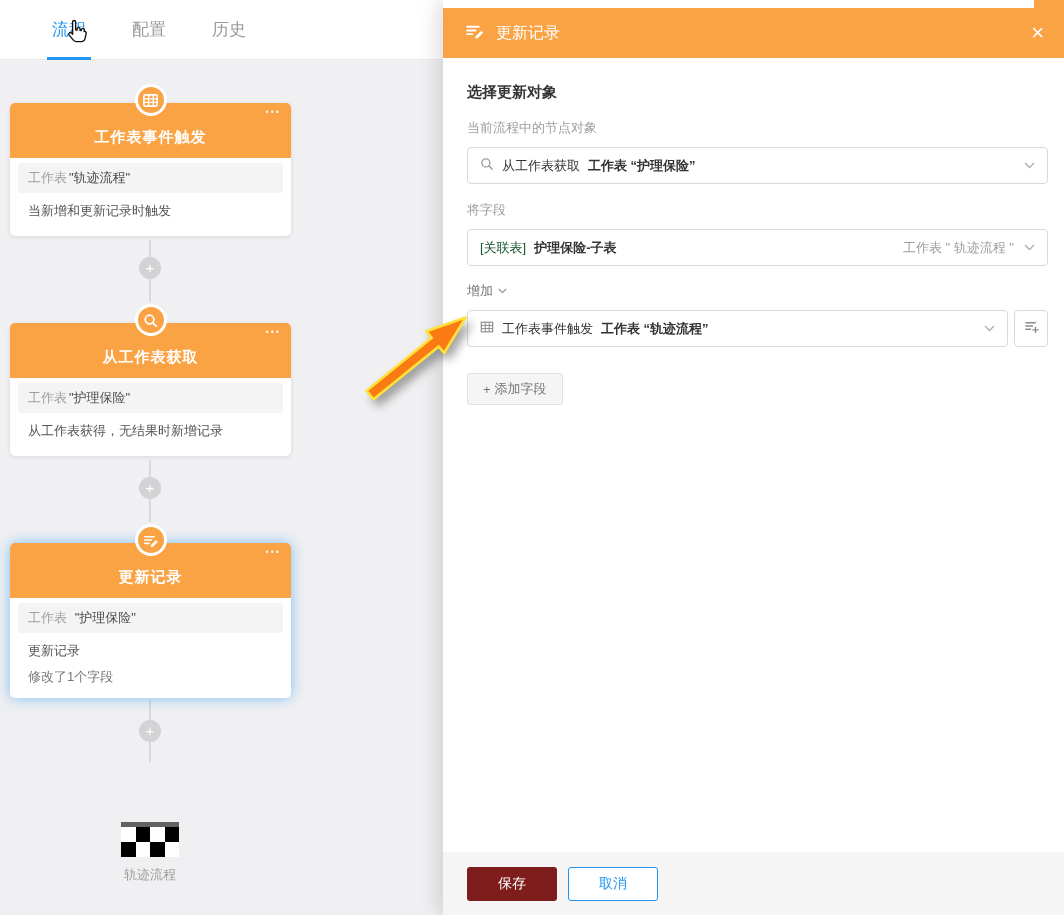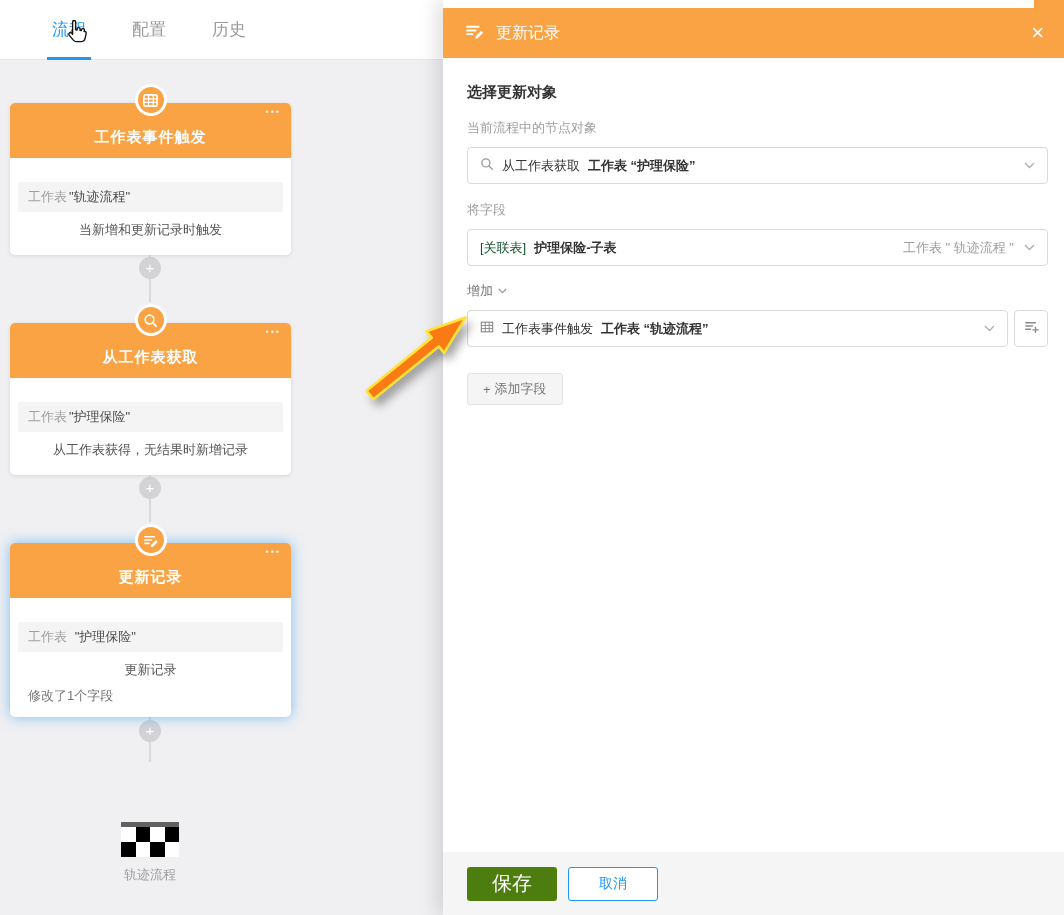--- a/index.html
+++ b/index.html
@@ -24,25 +24,25 @@
   .node { position:absolute; left:10px; width:281px; background:#fff; border-radius:5px;
           box-shadow:0 1px 4px rgba(0,0,0,.10); cursor:pointer; }
   .node.selected { box-shadow:0 0 14px rgba(33,150,243,.55); }
   .node-header { position:relative; height:55px; background:#FAA344; border-radius:5px 5px 0 0;
                  display:flex; align-items:flex-end; justify-content:center; padding-bottom:11px; }
   .node-title { color:#fff; font-size:15px; font-weight:bold; letter-spacing:1px; }
   .node-more { position:absolute; top:4px; right:10px; color:rgba(255,255,255,.85); font-size:9px; letter-spacing:2px; cursor:pointer; }
   .badge { position:absolute; left:50%; top:-19px; transform:translateX(-50%);
            width:32px; height:32px; border-radius:50%; background:#FAA344; border:3px solid #fff;
            display:flex; align-items:center; justify-content:center; }
-  .node-row { margin:24px 8px 0; height:30px; background:#f4f4f4; border-radius:2px;
+  .node-row { margin:5px 8px 0; height:30px; background:#f4f4f4; border-radius:2px;
               display:flex; align-items:center; padding:0 10px; font-size:13px; gap:2px; }
   .node-row .dim { color:#a0a0a0; }
   .node-row .strong { color:#4a4a4a; }
-  .node-desc { padding:9px 18px 4px; font-size:13px; color:#555;text-align:center; }
+  .node-desc { padding:9px 18px 4px; font-size:13px; color:#555; }
   .node-desc2 { padding:4px 18px 12px; font-size:13px; color:#777; }
   .node-pad { height:12px; }
 
   .flag { position:absolute; left:121px; top:762px; width:58px; }
   .flag-bar { height:5px; background:#616161; }
   .flag-grid { display:grid; grid-template-columns:repeat(4,1fr); grid-template-rows:15px 15px; }
   .end-label { position:absolute; left:100px; top:806px; width:100px; text-align:center; color:#9e9e9e; font-size:13px; }
 
   
   .drawer { position:absolute; top:0; left:443px; width:621px; height:915px; background:#fff;
@@ -66,22 +66,22 @@
   .row-flex { display:flex; gap:6px; align-items:stretch; }
   .row-flex .select { flex:1; }
   .icon-btn { margin-top:10px; width:34px; height:37px; border:1px solid #d9d9d9; border-radius:4px; background:#fff;
               display:flex; align-items:center; justify-content:center; cursor:pointer; }
   .add-field { margin-top:26px; height:32px; padding:0 15px; background:#f5f5f5; border:1px solid #e2e2e2;
                border-radius:3px; font-size:13px; color:#757575; display:inline-flex; align-items:center; gap:4px; cursor:pointer;
                font-family:inherit; }
 
   .drawer-footer { position:absolute; bottom:0; left:0; width:100%; height:63px; background:#f5f5f5;
                    display:flex; align-items:center; padding-left:24px; gap:11px; }
-  .btn-save { width:90px; height:34px; background:#4d7c0f; color:#fff; border:none; border-radius:3px;
-              font-size:20px; cursor:pointer; font-family:inherit; }
+  .btn-save { width:90px; height:34px; background:#7f1d1d; color:#fff; border:none; border-radius:3px;
+              font-size:14px; cursor:pointer; font-family:inherit; }
   .btn-cancel { width:90px; height:34px; background:#fff; color:#2196F3; border:1px solid #2196F3; border-radius:3px;
               font-size:14px; cursor:pointer; font-family:inherit;text-align:center; }
 
   
   .arrow-svg { position:absolute; left:320px; top:295px; z-index:8; pointer-events:none;
                filter:drop-shadow(5px 6px 5px rgba(50,50,50,.45)); }
 </style>
 </head>
 <body>
 

